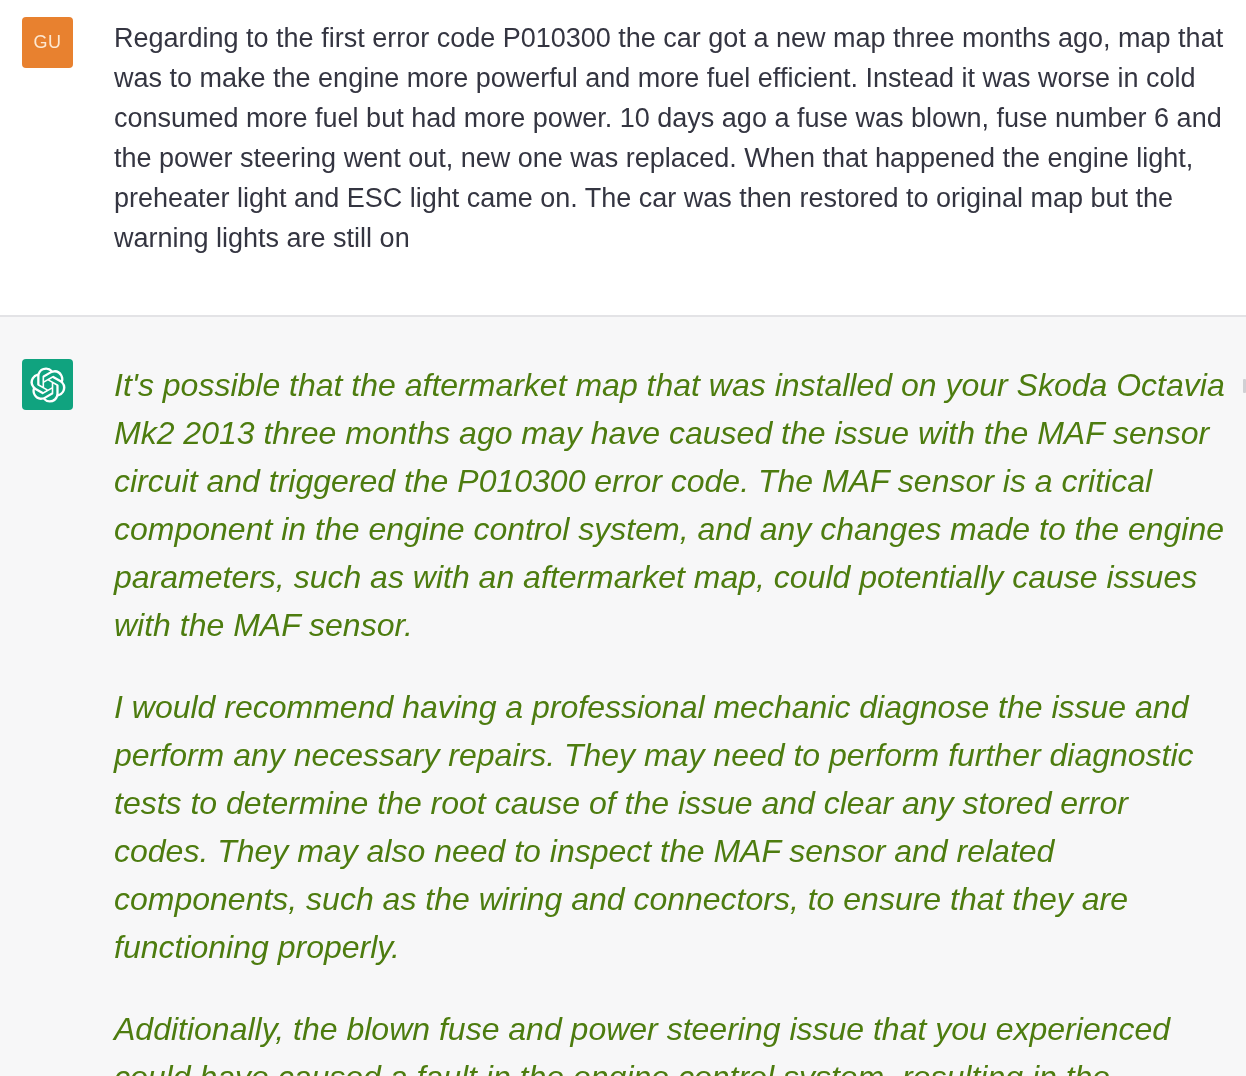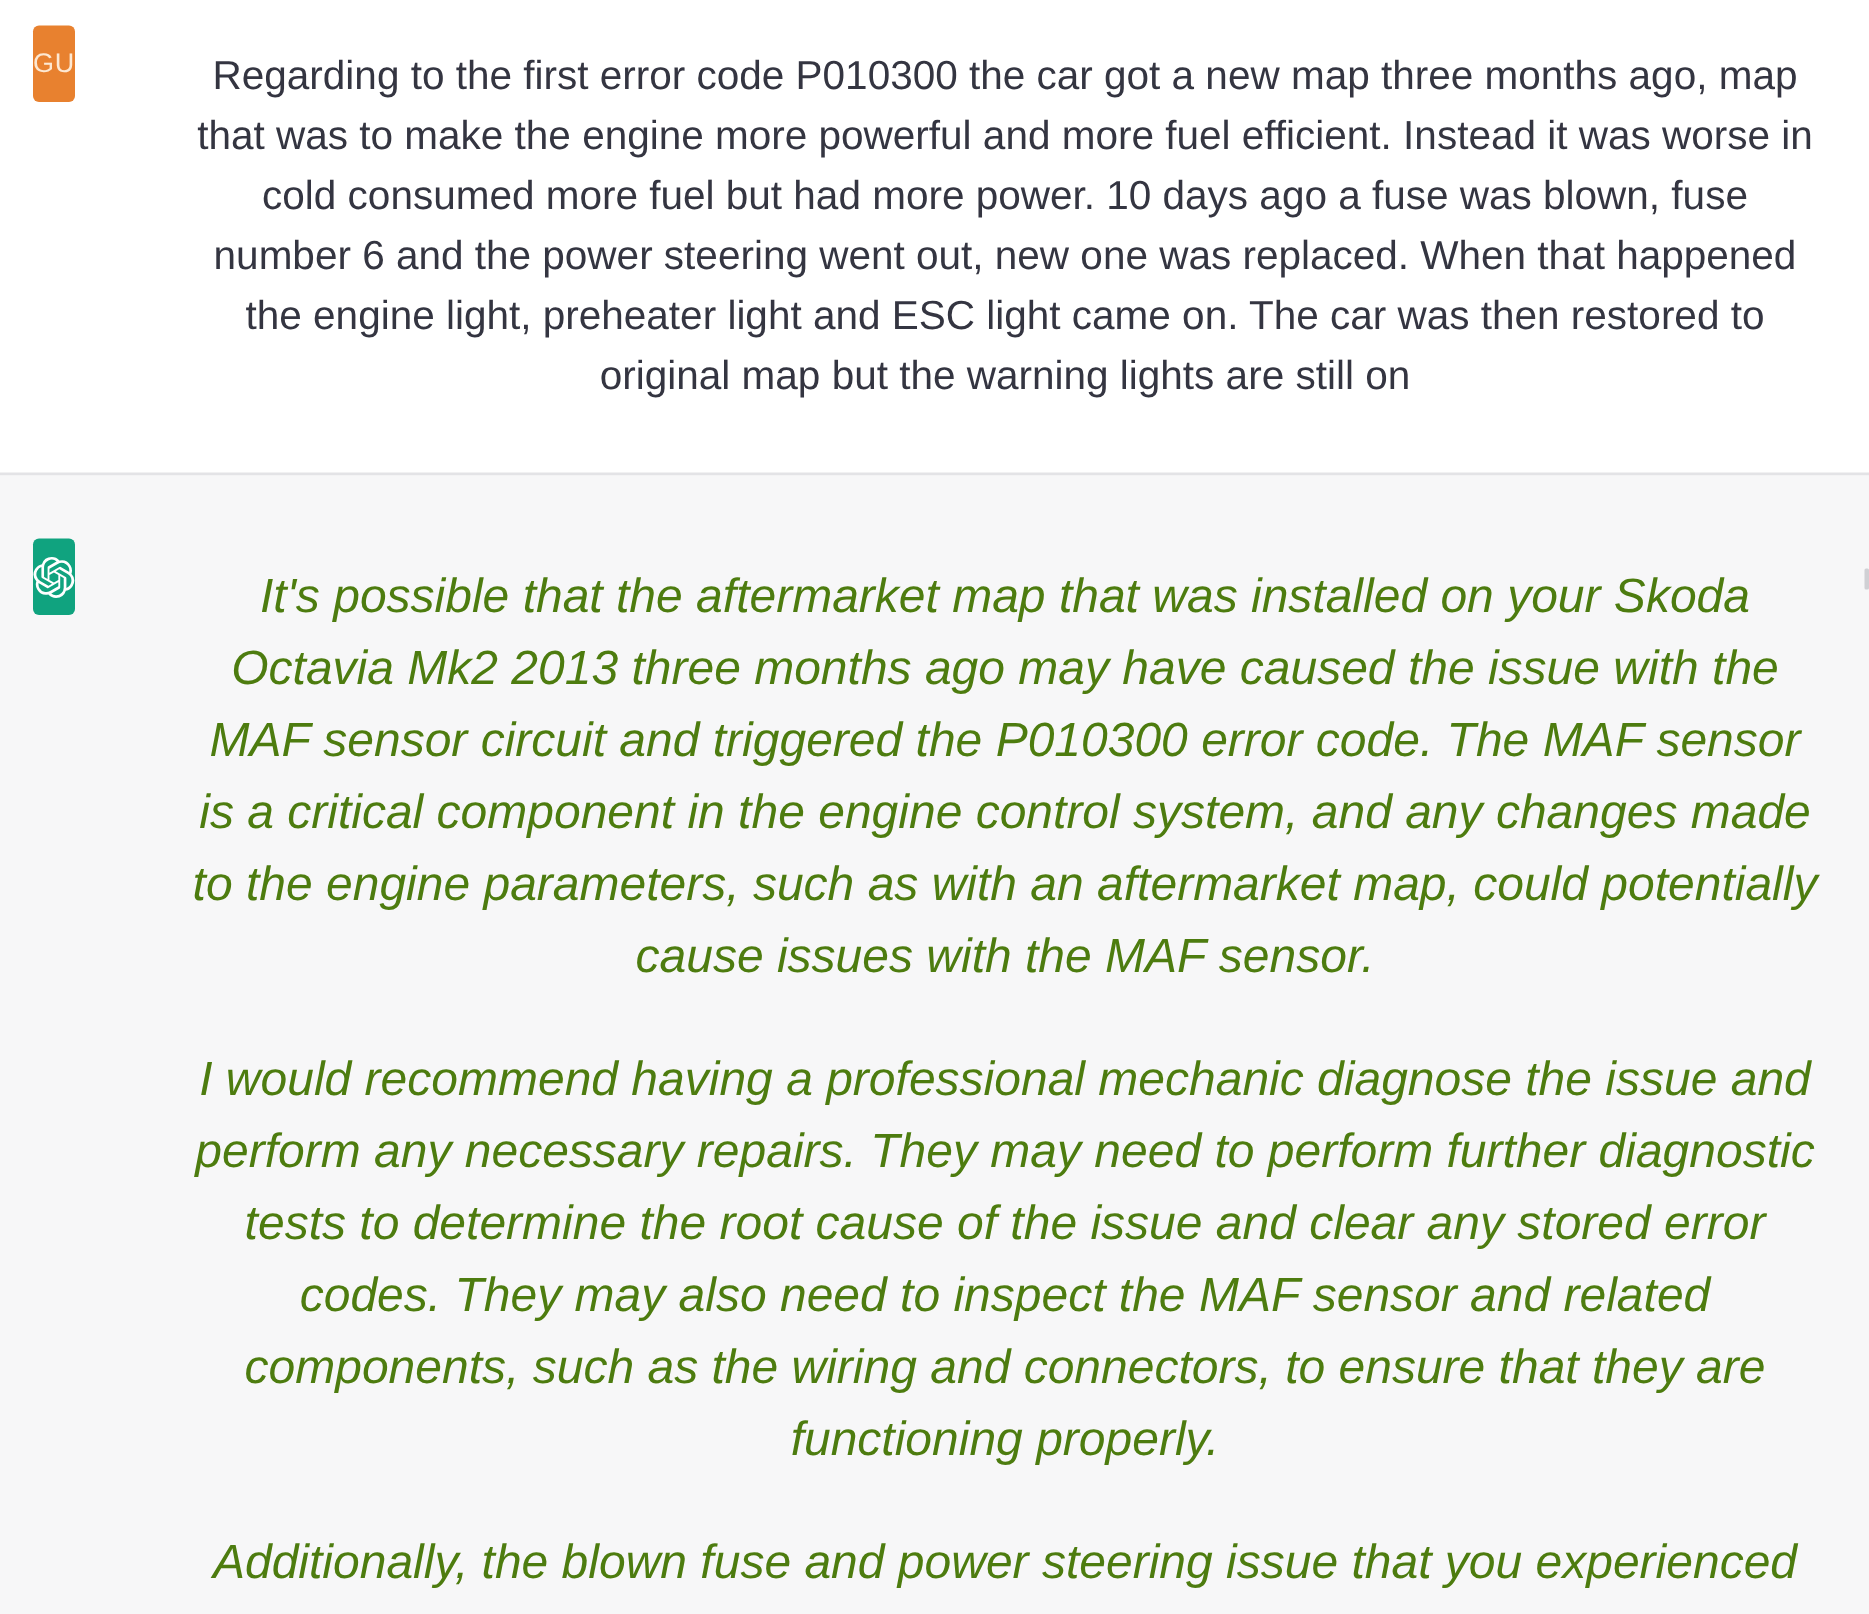--- a/index.html
+++ b/index.html
@@ -24,25 +24,26 @@
       height: 317px;
       border-bottom: 2px solid #e3e3e6;
     }
     .message.assistant {
       background: #f7f7f8;
       height: 757px;
     }
     .avatar {
       position: absolute;
       left: 22px;
-      width: 28px;
+      width: 51px;
       height: 51px;
       border-radius: 4px;
       display: flex;
       align-items: center;
+      justify-content: center;
       box-sizing: border-box;
     }
     .message.user .avatar {
       top: 17px;
       background: #e8812f;
       color: #fde8d2;
       font-size: 18px;
       letter-spacing: 0.5px;
     }
     .message.assistant .avatar {
@@ -63,22 +64,21 @@
     }
     .message.assistant .content {
       top: 362px;
       top: 44px;
       font-size: 32px;
       line-height: 48px;
       color: #4d7c0f;
       font-style: italic;
     }
     .content p {
-      margin: 12px;
-      text-align: center;
+      margin: 0;
     }
     .message.assistant .content p + p {
       margin-top: 34px;
     }
     .scroll-nub {
       position: absolute;
       right: 0;
       top: 62px;
       width: 3px;
       height: 14px;

